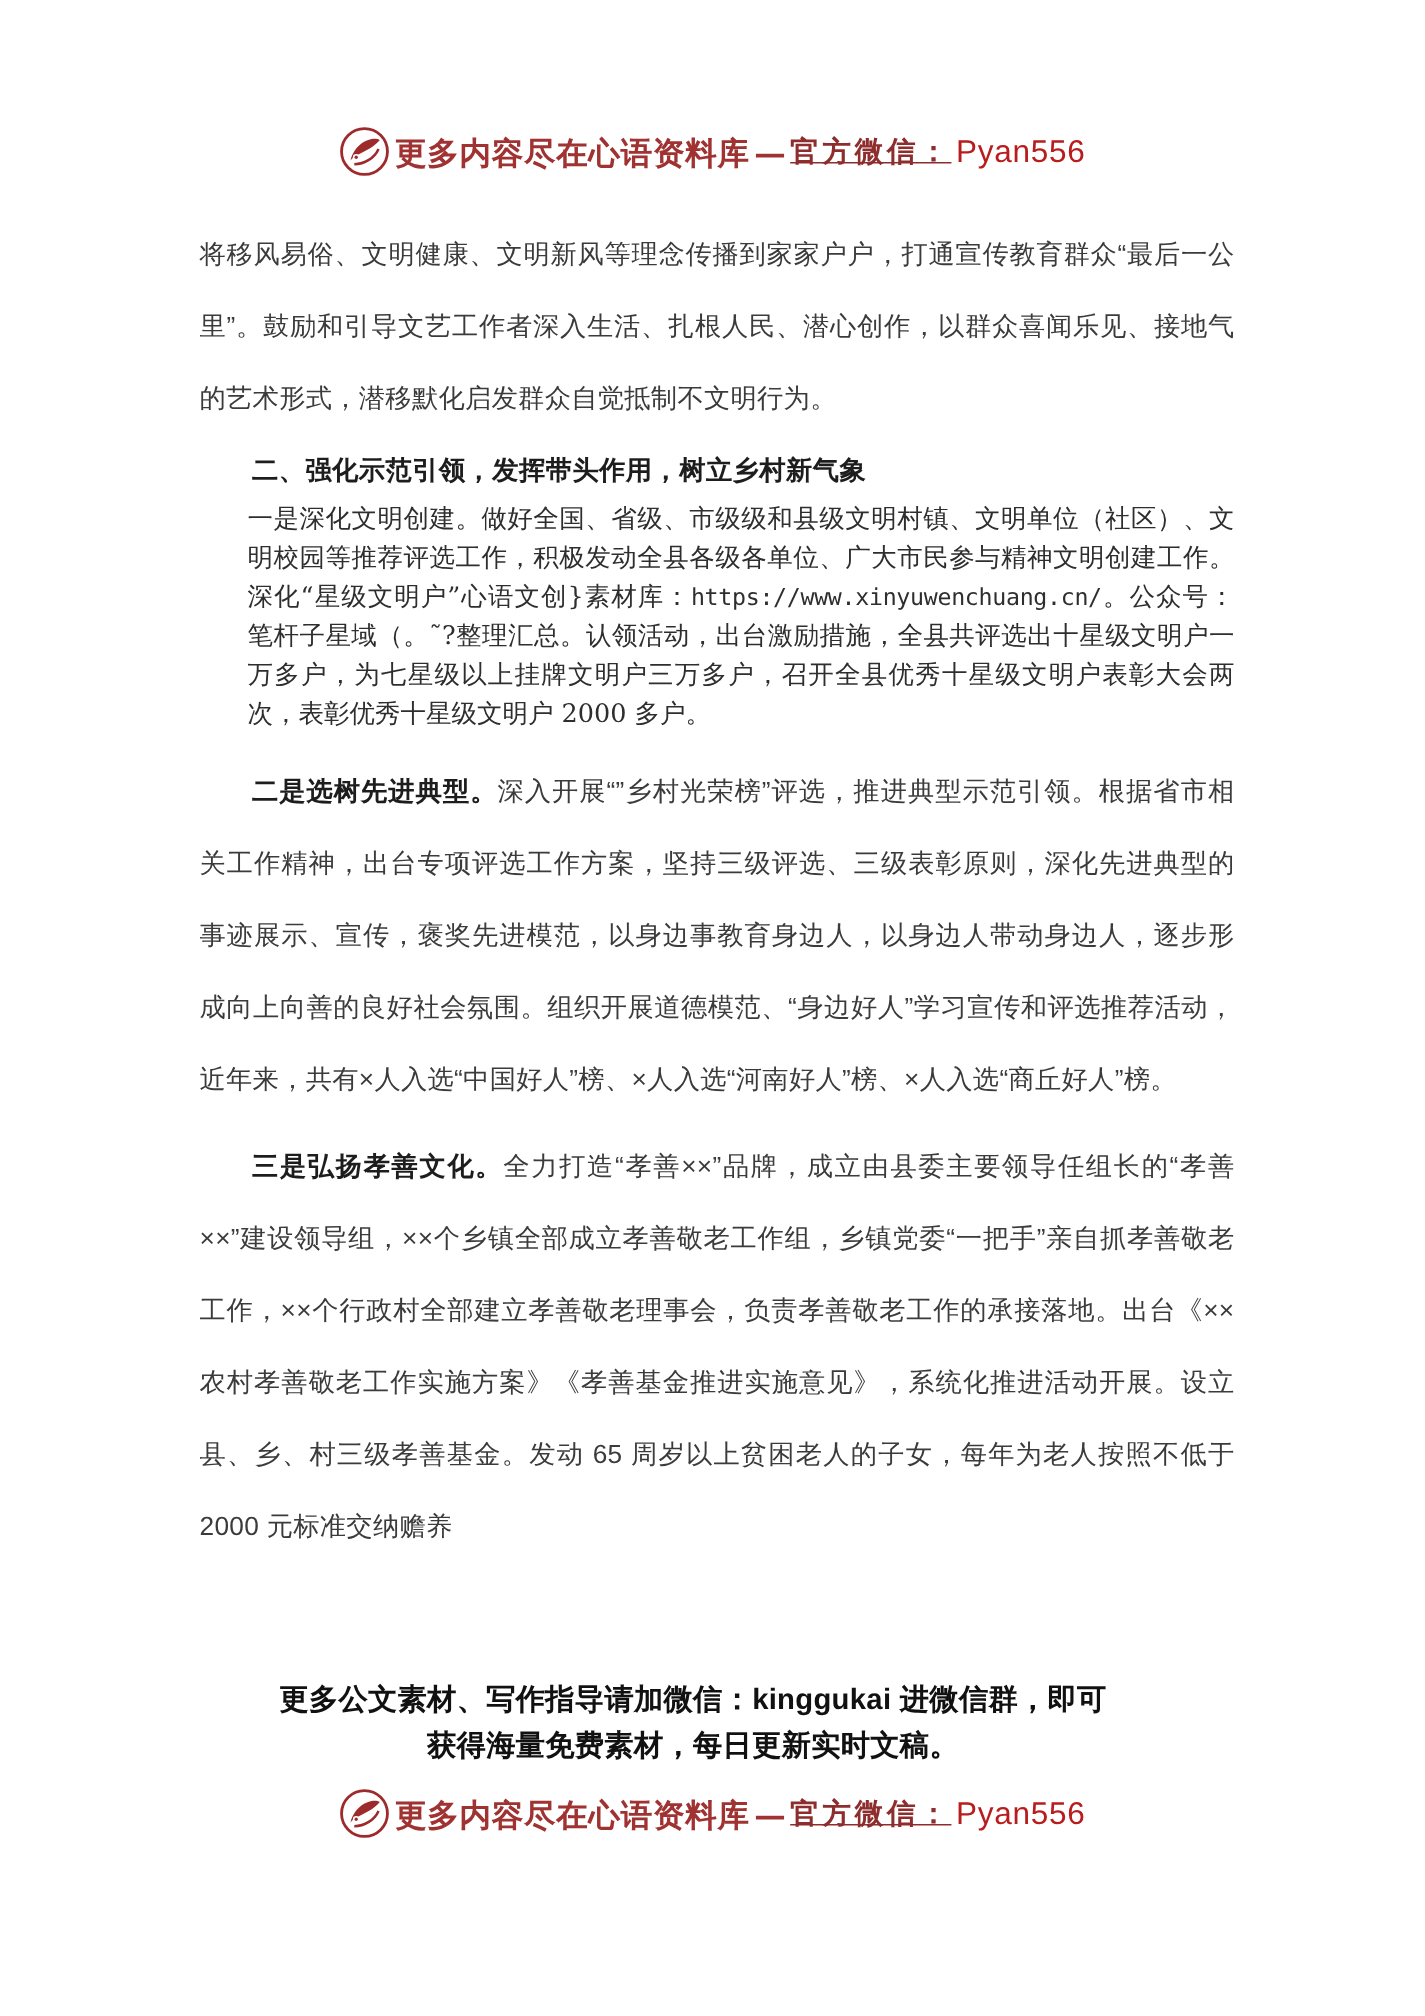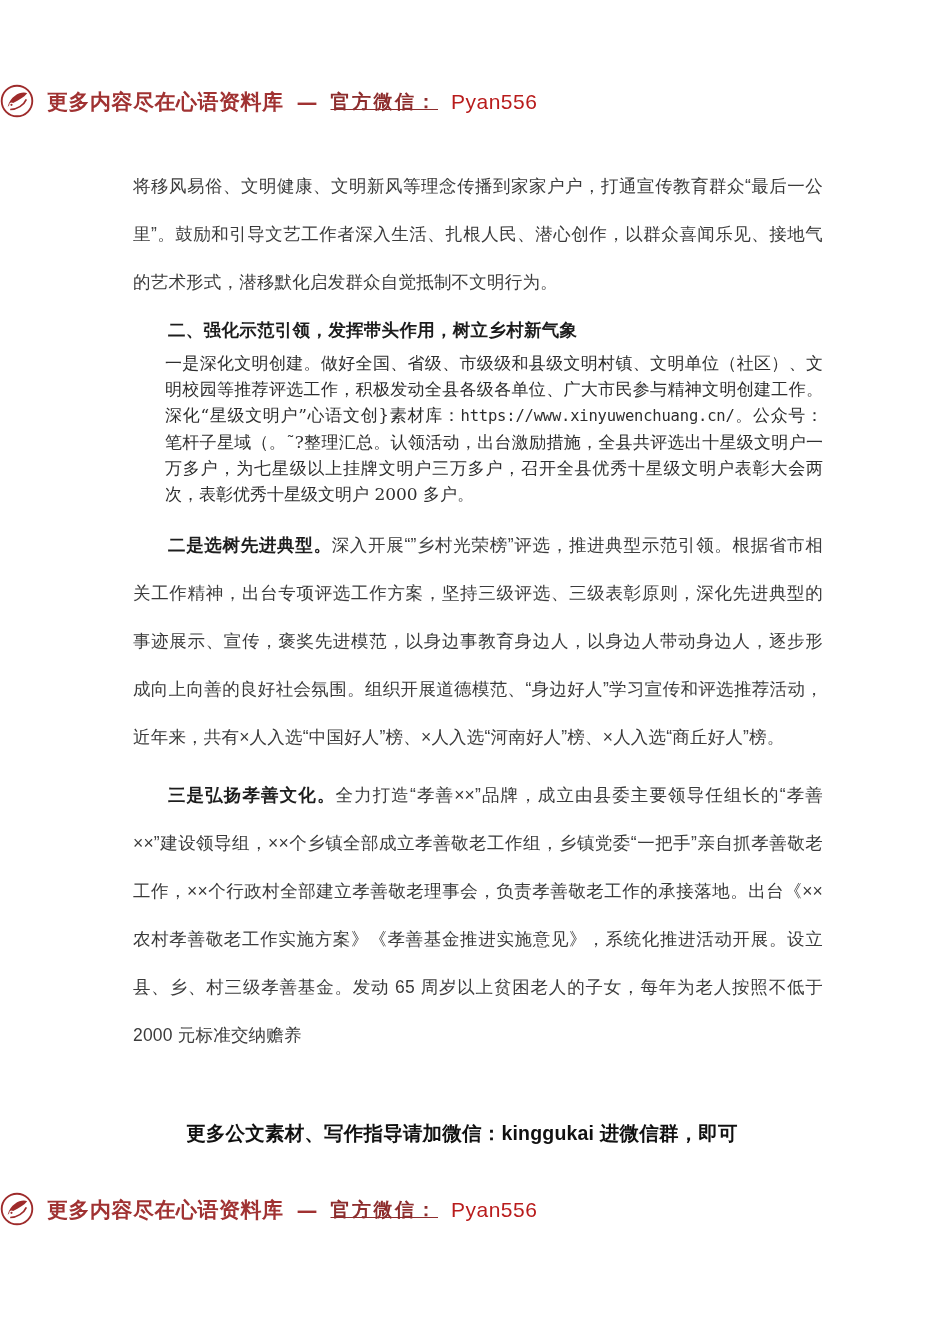--- a/index.html
+++ b/index.html
@@ -22,21 +22,22 @@
     height: 1344px;
     position: relative;
     background: #ffffff;
     box-sizing: border-box;
   }
 
   
   .watermark {
     display: flex;
     align-items: center;
-    gap: 13px;
+    justify-content: center;
+    gap: 3px;
     width: 100%;
     user-select: none;
   }
   .watermark-top { position: absolute; top: 84px; left: 0; }
   .watermark-bottom { position: absolute; top: 1192px; left: 0; }
 
   .wm-logo {
     width: 34px;
     height: 34px;
     flex: 0 0 34px;
@@ -73,21 +74,21 @@
     font-size: 21px;
     color: #b91c1c;
     letter-spacing: 0.5px;
     white-space: nowrap;
     line-height: 1;
   }
 
   
   .content {
     position: absolute;
-    top: 162px;
+    top: 145px;
     left: 133px;
     width: 690px;
   }
 
   p { margin: 0; }
 
   
   .para {
     font-family: "Liberation Sans", sans-serif;
     font-size: 17.5px;
@@ -180,20 +181,21 @@
     <p class="para indent"><span class="lead">二是选树先进典型。</span><span>深入开展“”乡村光荣榜”评选，推进典型示范引领。根据省市相关工作精神，出台专项评选工作方案，坚持三级评选、三级表彰原则，深化先进典型的事迹展示、宣传，褒奖先进模范，以身边事教育身边人，以身边人带动身边人，逐步形成向上向善的良好社会氛围。组织开展道德模范、“身边好人”学习宣传和评选推荐活动，近年来，共有×人入选“中国好人”榜、×人入选“河南好人”榜、×人入选“商丘好人”榜。</span></p>
 
     <div class="spacer-sm"></div>
 
     <p class="para indent"><span class="lead">三是弘扬孝善文化。</span><span>全力打造“孝善××”品牌，成立由县委主要领导任组长的“孝善××”建设领导组，××个乡镇全部成立孝善敬老工作组，乡镇党委“一把手”亲自抓孝善敬老工作，××个行政村全部建立孝善敬老理事会，负责孝善敬老工作的承接落地。出台《××农村孝善敬老工作实施方案》《孝善基金推进实施意见》，系统化推进活动开展。设立县、乡、村三级孝善基金。发动 65 周岁以上贫困老人的子女，每年为老人按照不低于 2000 元标准交纳赡养</span></p>
 
   </div>
 
   <div class="promo">
     <div>更多公文素材、写作指导请加微信：kinggukai 进微信群，即可</div>
+    <div>获得海量免费素材，每日更新实时文稿。</div>
   </div>
 
   <div class="watermark watermark-bottom">
     <svg class="wm-logo" viewBox="0 0 40 40">
       <circle cx="20" cy="20" r="18" fill="none" stroke="#9e2b2b" stroke-width="2.2"></circle>
       <path d="M9 27 C13 12, 27 8, 32 11 C28 16, 22 19, 16 22 C13 23.5, 10.5 25, 9 27 Z" fill="#9e2b2b"></path>
       <path d="M12 30 C20 30, 28 25, 31 18" fill="none" stroke="#9e2b2b" stroke-width="2"></path>
       <circle cx="13.5" cy="24.5" r="2.6" fill="#ffffff"></circle>
       <circle cx="13.5" cy="24.5" r="1.3" fill="#9e2b2b"></circle>
     </svg>

